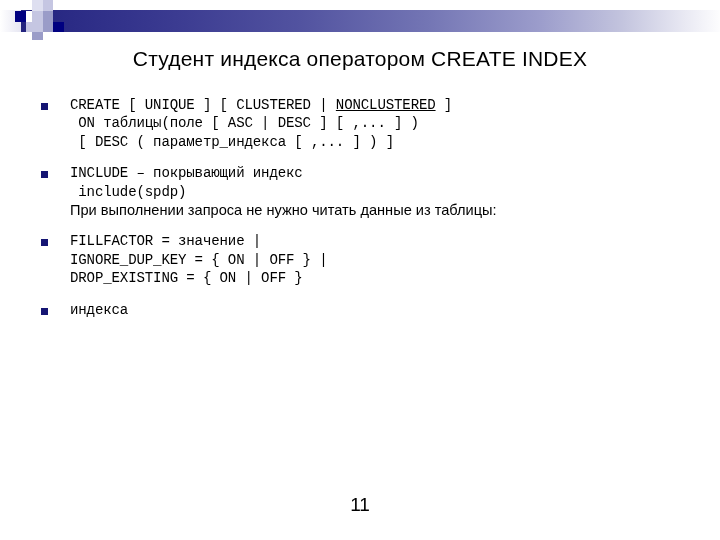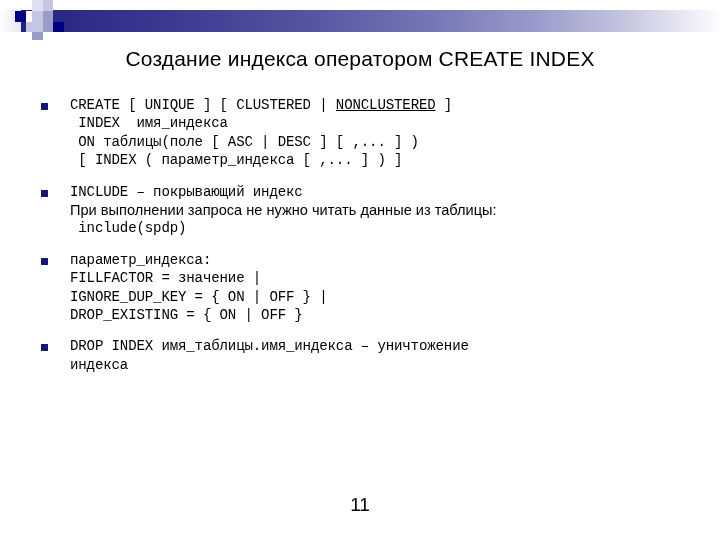--- a/index.html
+++ b/index.html
@@ -133,45 +133,42 @@
     <div class="deco sq-navy" style="left:15px; top:11px;  width:11px; height:11px;"></div>
     <div class="deco sq-white" style="left:26px; top:11px;  width:6px;  height:11px;"></div>
     <div class="deco sq-light" style="left:32px; top:11px;  width:11px; height:11px;"></div>
     <div class="deco sq-mid" style="left:43px; top:11px;  width:10px; height:11px;"></div>
     <div class="deco sq-light" style="left:26px; top:22px;  width:17px; height:10px;"></div>
     <div class="deco sq-mid" style="left:43px; top:22px;  width:10px; height:10px;"></div>
     <div class="deco sq-navy" style="left:53px; top:22px;  width:11px; height:10px;"></div>
     <div class="deco sq-mid" style="left:32px; top:32px; width:11px; height:9px;"></div>
   </div>
 
-  <div class="title">Создание индекса оператором CREATE INDEX</div>
+  <div class="title">Студент индекса оператором CREATE INDEX</div>
 
   <div class="body">
       <div class="bullet-block">
         <div class="bullet-marker" style="background: rgb(21, 21, 115);"></div>
         <div class="line">CREATE [ UNIQUE ] [ CLUSTERED | <span class="u">NONCLUSTERED</span><span> ]</span></div>
-        <div class="line"> INDEX  имя_индекса</div>
         <div class="line"> ON таблицы(поле [ ASC | DESC ] [ ,... ] )</div>
-        <div class="line"> [ INDEX ( параметр_индекса [ ,... ] ) ]</div>
+        <div class="line"> [ DESC ( параметр_индекса [ ,... ] ) ]</div>
       </div>
       <div class="bullet-block">
         <div class="bullet-marker" style="background: rgb(21, 21, 115);"></div>
         <div class="line">INCLUDE – покрывающий индекс</div>
+        <div class="line"> include(spdp)</div>
         <div class="line sans">При выполнении запроса не нужно читать данные из таблицы:</div>
-        <div class="line"> include(spdp)</div>
       </div>
       <div class="bullet-block">
         <div class="bullet-marker" style="background: rgb(21, 21, 115);"></div>
-        <div class="line">параметр_индекса:</div>
         <div class="line">FILLFACTOR = значение |</div>
         <div class="line">IGNORE_DUP_KEY = { ON | OFF } |</div>
         <div class="line">DROP_EXISTING = { ON | OFF }</div>
       </div>
       <div class="bullet-block">
         <div class="bullet-marker" style="background: rgb(21, 21, 115);"></div>
-        <div class="line">DROP INDEX имя_таблицы.имя_индекса – уничтожение</div>
         <div class="line">индекса</div>
       </div>
     </div>
 
   <div class="page-number">11</div>
 
 </div>
 
 </body></html>

